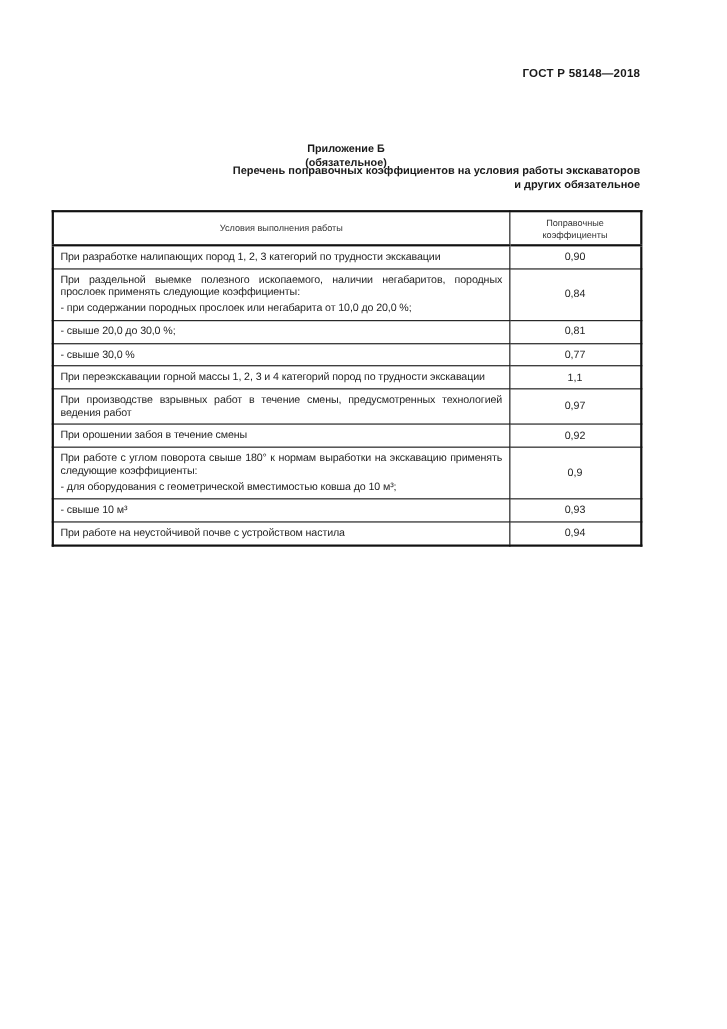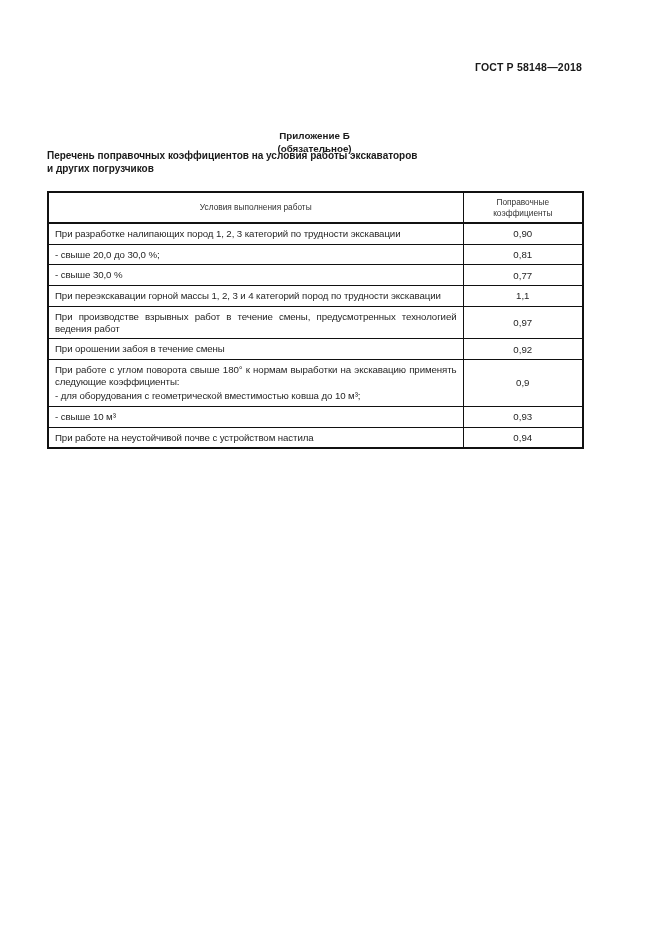--- a/index.html
+++ b/index.html
@@ -37,21 +37,21 @@
     font-size: 9.8px;
     line-height: 12.5px;
     color: #1a1a1a;
     margin-top: 42px;
   }
   .table-title {
     position: absolute;
     top: 149px;
     left: 47px;
     width: 535px;
-    text-align: left;
+    text-align: right;
     font-weight: 700;
     font-size: 10px;
     line-height: 13px;
     color: #1a1a1a;
   }
   table.coeff-table {
     position: absolute;
     top: 191px;
     left: 47px;
     width: 535px;
@@ -118,21 +118,21 @@
 
   <div class="doc-number">ГОСТ Р 58148—2018</div>
 
   <div class="appendix">
     <div>Приложение Б</div>
     <div>(обязательное)</div>
   </div>
 
   <div class="table-title">
     <div>Перечень поправочных коэффициентов на условия работы экскаваторов</div>
-    <div>и других погрузчиков</div>
+    <div>и других обязательное</div>
   </div>
 
   <table class="coeff-table">
     <colgroup>
       <col class="c1">
       <col class="c2">
     </colgroup>
     <thead>
       <tr>
         <th>Условия выполнения работы</th>
@@ -141,20 +141,27 @@
     </thead>
     <tbody id="table-body">
         <tr>
           <td class="cond">
             <p>При разработке налипающих пород 1, 2, 3 категорий по трудности экскавации</p>
           </td>
           <td class="coef">0,90</td>
         </tr>
         <tr>
           <td class="cond">
+            <p>При раздельной выемке полезного ископаемого, наличии негабаритов, породных прослоек применять следующие коэффициенты:</p>
+            <p>- при содержании породных прослоек или негабарита от 10,0 до 20,0 %;</p>
+          </td>
+          <td class="coef">0,84</td>
+        </tr>
+        <tr>
+          <td class="cond">
             <p>- свыше 20,0 до 30,0 %;</p>
           </td>
           <td class="coef">0,81</td>
         </tr>
         <tr>
           <td class="cond">
             <p>- свыше 30,0 %</p>
           </td>
           <td class="coef">0,77</td>
         </tr>

